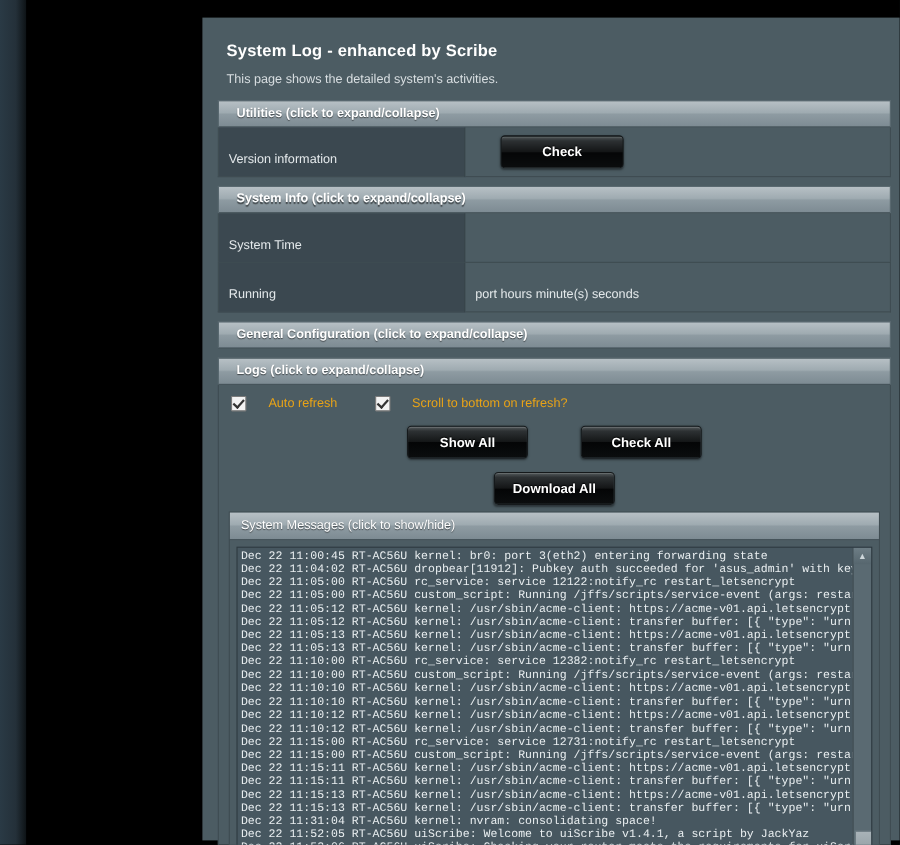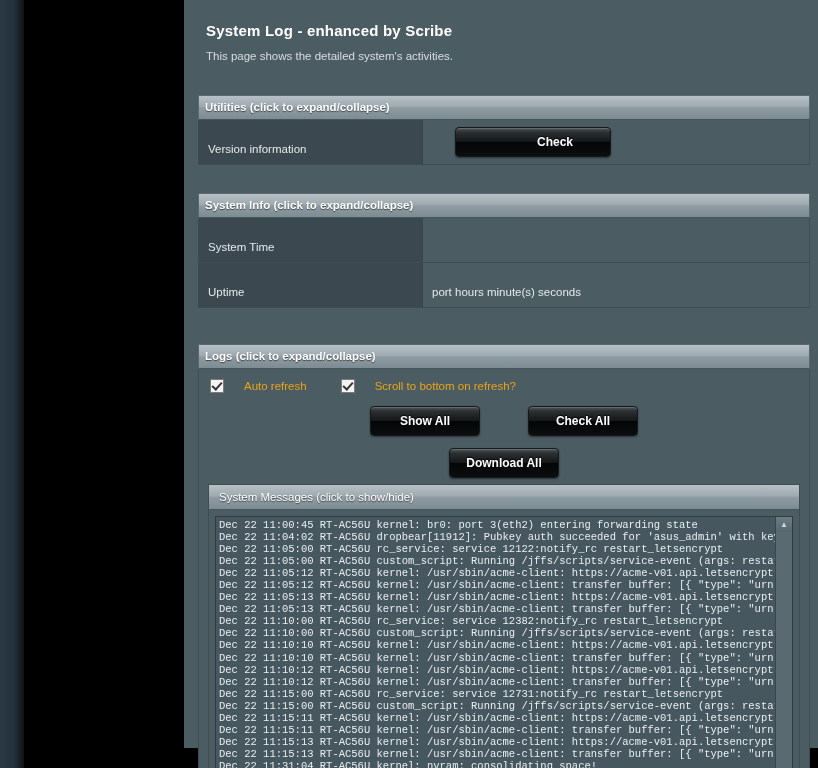--- a/index.html
+++ b/index.html
@@ -23,21 +23,21 @@
   }
   .black-gap {
     position: absolute;
     left: 24px; top: 0;
     width: 160px; height: 768px;
     background: #000000;
   }
   
   .panel {
     position: absolute;
-    left: 184px; top: 0;
+    left: 184px; top: 16px;
     width: 634px; height: 748px;
     background: #4c5c63;
     box-sizing: border-box;
     padding: 14px 14px 0 14px;
   }
   .panel-inner { width: 612px; }
 
   .page-title {
     color: #ffffff;
     font-size: 15px;
@@ -52,26 +52,25 @@
   }
 
   
   .sec-head {
     background: linear-gradient(to bottom, #b7c0c5 0%, #9fabb1 45%, #8e9ba2 52%, #7d8b93 100%);
     border: 1px solid #5a6970;
     border-bottom: 1px solid #46545b;
     color: #ffffff;
     font-size: 11.5px;
     font-weight: bold;
-    padding: 5px 0 5px 6px;
+    padding: 5px 0 5px 16px;
     height: 13px;
     line-height: 13px;
     text-shadow: 0 1px 1px rgba(0,0,0,.55);
     box-sizing: content-box;
-    margin-top: 20px;
   }
   .sec-gap { height: 8px; }
 
   
   .tbl {
     border-collapse: collapse;
     width: 100%;
     border: 1px solid #3f4c52;
     border-top: none;
     table-layout: fixed;
@@ -102,21 +101,21 @@
     font-size: 12px;
     font-weight: bold;
     text-align: center;
     padding: 7px 0;
     cursor: pointer;
     text-shadow: 0 -1px 1px rgba(0,0,0,.9);
     box-shadow: inset 0 1px 0 rgba(255,255,255,.13), 0 1px 2px rgba(0,0,0,.45);
     line-height: 14px;
     user-select: none;
   }
-  .btn-check { width: 110px; margin-left: 32px; padding-left: 44px; }
+  .btn-check { width: 110px; margin-left: 32px; }
 
   
   .logs-body {
     border: 1px solid #3f4c52;
     border-top: none;
     background: #4c5c63;
     padding: 9px 9px 11px 9px;
   }
   .chk-row {
     display: flex;
@@ -295,28 +294,29 @@
     <div class="sec-gap"></div>
 
     <div class="sec-head">System Info (click to expand/collapse)</div>
     <table class="tbl">
       <tbody>
           <tr>
         <td class="cell-label">System Time</td>
         <td class="cell-value"></td>
       </tr>
       <tr>
-        <td class="cell-label">Uptime</td>
+        <td class="cell-label">Running</td>
         <td class="cell-value">port hours minute(s) seconds</td>
       </tr>
     </tbody>
       </table>
 
     <div class="sec-gap"></div>
 
+    <div class="sec-head">General Configuration (click to expand/collapse)</div>
 
     <div class="sec-gap"></div>
 
     <div class="sec-head">Logs (click to expand/collapse)</div>
     <div class="logs-body">
 
       <div class="chk-row">
         <span class="cbox"></span>
         <span class="chk-lbl">Auto refresh</span>
         <span class="cbox"></span>

